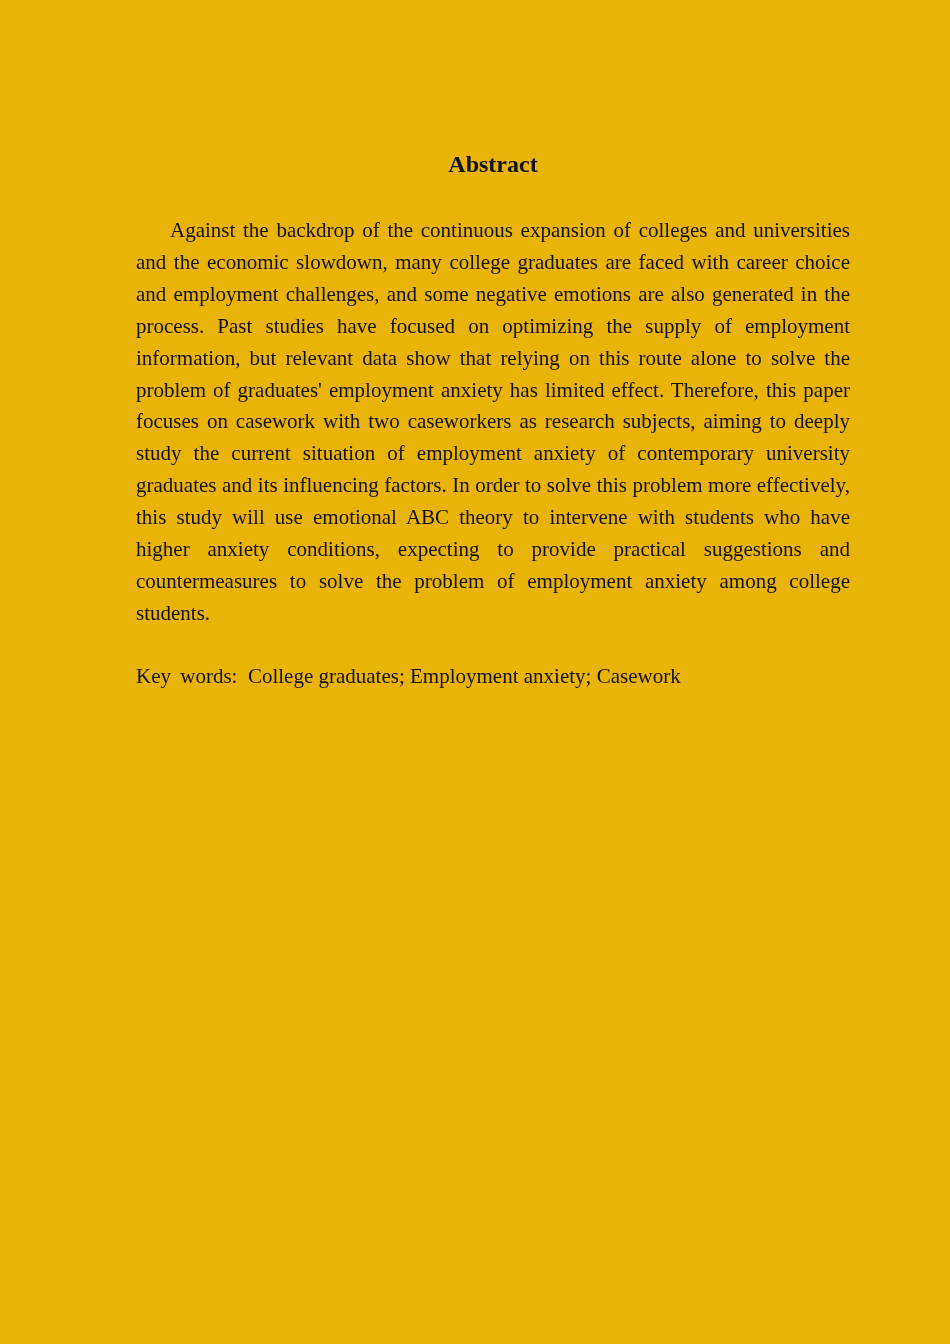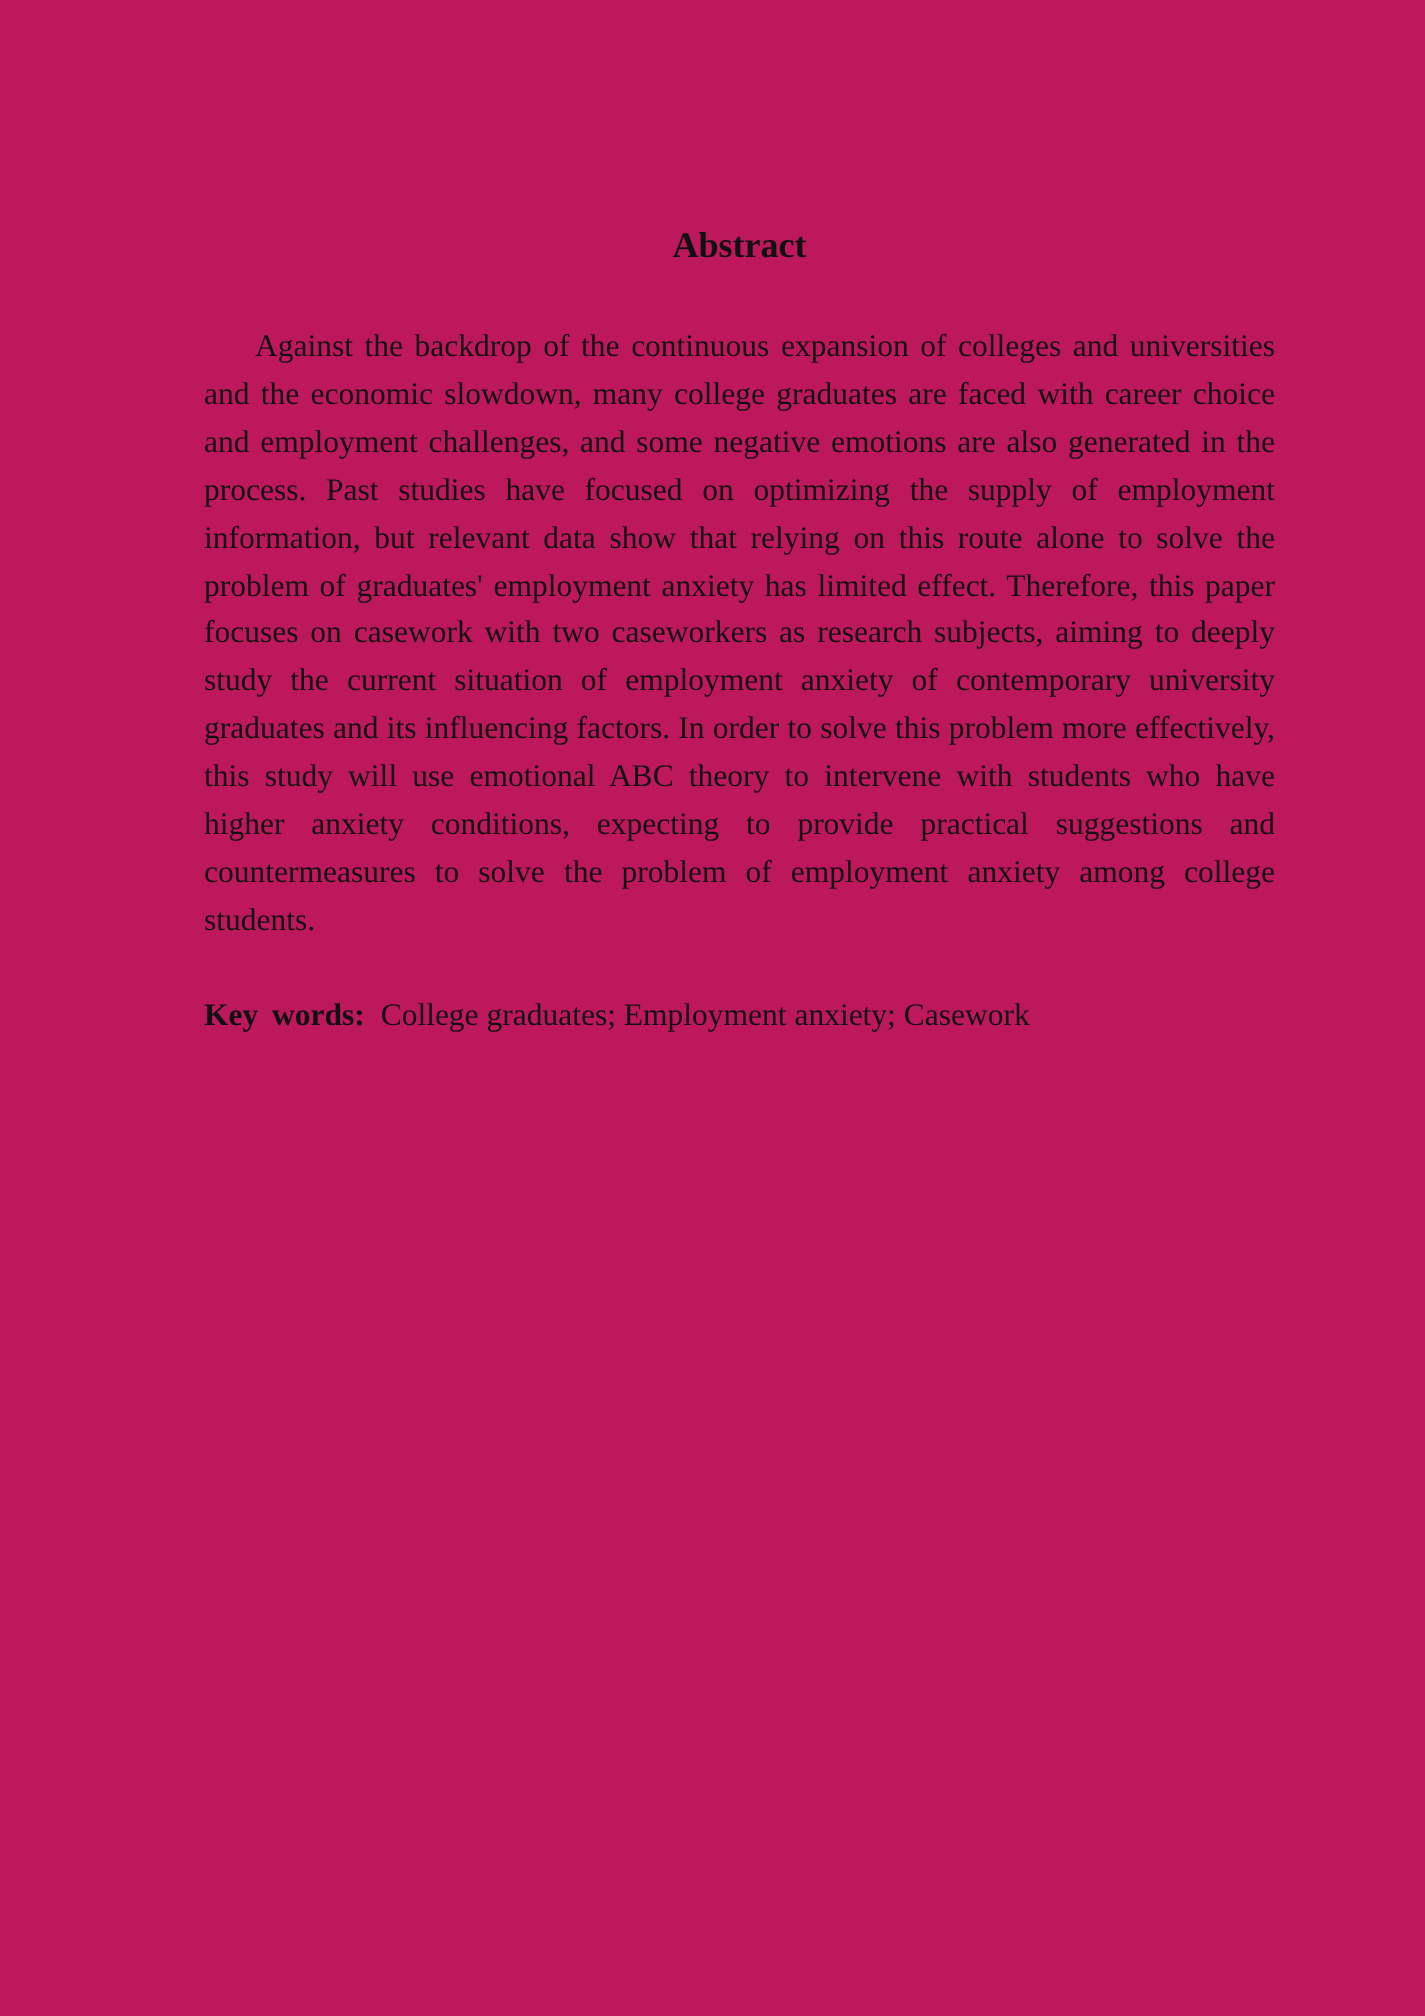--- a/index.html
+++ b/index.html
@@ -1,34 +1,34 @@
 <!DOCTYPE html>
 <html><head>
 <meta charset="utf-8">
 <style>
   html, body { margin: 0; padding: 0; background: #ffffff; }
   body { width: 950px; height: 1344px; position: relative; overflow: hidden; }
   .page {
-    position: absolute; left: 0; top: 0; width: 950px; height: 1344px; background: #be185d;
+    position: absolute; left: 0; top: 0; width: 950px; height: 1344px; background: #eab308;
     font-family: "Liberation Serif", serif; color: #111111;
   }
   .title {
     position: absolute; top: 149px; left: 0; width: 986px; text-align: center;
     font-weight: bold; font-size: 24px; line-height: 30px;
   }
   .abstract-body {
     position: absolute; top: 215px; left: 136px; width: 714px;
     font-size: 21px; line-height: 31.9px; text-align: justify; text-indent: 34px;
     margin: 0;
   }
   .keywords {
     position: absolute; top: 661px; left: 136px; width: 714px;
     font-size: 21px; line-height: 30px; white-space: pre;
   }
-  .kw-label { font-weight: bold; word-spacing: 4px; margin-top: 16px; }
+  .kw-label { font-weight: normal; word-spacing: 4px; margin-top: 16px; }
 </style>
 </head>
 <body>
 
 <div class="page">
   <div class="title">Abstract</div>
   <p class="abstract-body">Against the backdrop of the continuous expansion of colleges and universities and the economic slowdown, many college graduates are faced with career choice and employment challenges, and some negative emotions are also generated in the process. Past studies have focused on optimizing the supply of employment information, but relevant data show that relying on this route alone to solve the problem of graduates' employment anxiety has limited effect. Therefore, this paper focuses on casework with two caseworkers as research subjects, aiming to deeply study the current situation of employment anxiety of contemporary university graduates and its influencing factors. In order to solve this problem more effectively, this study will use emotional ABC theory to intervene with students who have higher anxiety conditions, expecting to provide practical suggestions and countermeasures to solve the problem of employment anxiety among college students.</p>
   <div class="keywords"><span class="kw-label">Key words:</span><span>  College graduates; Employment anxiety; Casework</span></div>
 </div>
 

